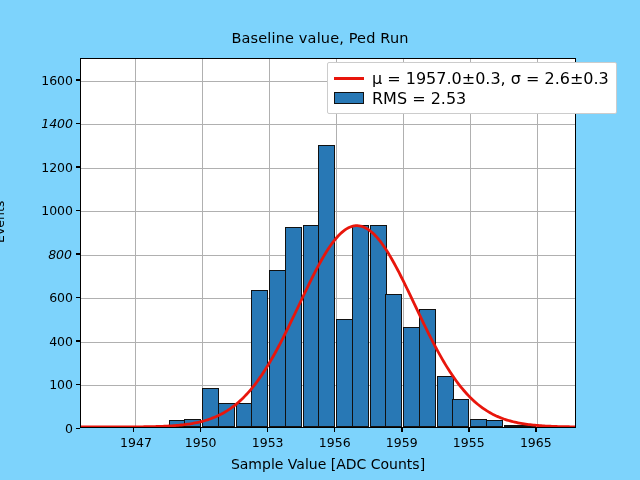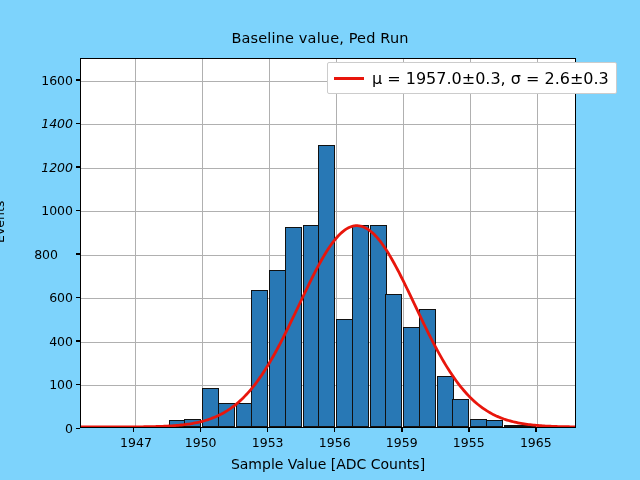--- a/index.html
+++ b/index.html
@@ -176,25 +176,25 @@
 
   <div id="yticks-container">
       <div class="ytick-label" style="top: 428px; left: 27px;">0</div>
       <div class="ytick-mark" style="top: 427.5px; left: 76px;"></div>
       <div class="ytick-label" style="top: 384.471px; left: 27px;">100</div>
       <div class="ytick-mark" style="top: 383.971px; left: 76px;"></div>
       <div class="ytick-label" style="top: 340.941px; left: 27px;">400</div>
       <div class="ytick-mark" style="top: 340.441px; left: 76px;"></div>
       <div class="ytick-label" style="top: 297.412px; left: 27px;">600</div>
       <div class="ytick-mark" style="top: 296.912px; left: 76px;"></div>
-      <div class="ytick-label" style="top: 253.882px; left: 12px;">800</div>
+      <div class="ytick-label" style="top: 253.882px; left: 26px; font-style: italic;">800</div>
       <div class="ytick-mark" style="top: 253.382px; left: 76px;"></div>
       <div class="ytick-label" style="top: 210.353px; left: 27px;">1000</div>
       <div class="ytick-mark" style="top: 209.853px; left: 76px;"></div>
-      <div class="ytick-label" style="top: 166.824px; left: 27px; font-style: italic;">1200</div>
+      <div class="ytick-label" style="top: 166.824px; left: 27px;">1200</div>
       <div class="ytick-mark" style="top: 166.324px; left: 76px;"></div>
       <div class="ytick-label" style="top: 123.294px; left: 27px; font-style: italic;">1400</div>
       <div class="ytick-mark" style="top: 122.794px; left: 76px;"></div>
       <div class="ytick-label" style="top: 79.7647px; left: 27px;">1600</div>
       <div class="ytick-mark" style="top: 79.2647px; left: 76px;"></div>
     </div>
   <div id="xticks-container">
       <div class="xtick-label" style="left: 136px; top: 435px;">1947</div>
       <div class="xtick-mark" style="left: 133.122px; top: 428px;"></div>
       <div class="xtick-label" style="left: 200.649px; top: 435px;">1950</div>
@@ -257,15 +257,19 @@
     <svg id="fit-curve" viewBox="0 0 496 370" preserveAspectRatio="none">
       <path id="fit-path" fill="none" stroke="#e8160c" stroke-width="2.8" stroke-linejoin="round" stroke-linecap="round" d="M0.00,370.00 L1.55,370.00 L3.10,370.00 L4.65,370.00 L6.20,370.00 L7.75,370.00 L9.30,370.00 L10.85,369.99 L12.40,369.99 L13.95,369.99 L15.50,369.99 L17.05,369.99 L18.60,369.99 L20.15,369.99 L21.70,369.99 L23.25,369.99 L24.80,369.98 L26.35,369.98 L27.90,369.98 L29.45,369.98 L31.00,369.97 L32.55,369.97 L34.10,369.97 L35.65,369.96 L37.20,369.96 L38.75,369.96 L40.30,369.95 L41.85,369.94 L43.40,369.94 L44.95,369.93 L46.50,369.92 L48.05,369.91 L49.60,369.91 L51.15,369.89 L52.70,369.88 L54.25,369.87 L55.80,369.86 L57.35,369.84 L58.90,369.82 L60.45,369.81 L62.00,369.79 L63.55,369.76 L65.10,369.74 L66.65,369.71 L68.20,369.68 L69.75,369.65 L71.30,369.62 L72.85,369.58 L74.40,369.54 L75.95,369.49 L77.50,369.45 L79.05,369.39 L80.60,369.33 L82.15,369.27 L83.70,369.20 L85.25,369.13 L86.80,369.05 L88.35,368.96 L89.90,368.87 L91.45,368.77 L93.00,368.66 L94.55,368.54 L96.10,368.42 L97.65,368.28 L99.20,368.13 L100.75,367.98 L102.30,367.81 L103.85,367.62 L105.40,367.43 L106.95,367.22 L108.50,366.99 L110.05,366.75 L111.60,366.49 L113.15,366.22 L114.70,365.92 L116.25,365.61 L117.80,365.28 L119.35,364.92 L120.90,364.54 L122.45,364.13 L124.00,363.71 L125.55,363.25 L127.10,362.77 L128.65,362.25 L130.20,361.71 L131.75,361.13 L133.30,360.52 L134.85,359.88 L136.40,359.20 L137.95,358.49 L139.50,357.73 L141.05,356.94 L142.60,356.10 L144.15,355.22 L145.70,354.29 L147.25,353.32 L148.80,352.30 L150.35,351.24 L151.90,350.12 L153.45,348.95 L155.00,347.73 L156.55,346.45 L158.10,345.12 L159.65,343.73 L161.20,342.29 L162.75,340.79 L164.30,339.22 L165.85,337.60 L167.40,335.91 L168.95,334.16 L170.50,332.35 L172.05,330.48 L173.60,328.54 L175.15,326.54 L176.70,324.47 L178.25,322.34 L179.80,320.15 L181.35,317.89 L182.90,315.56 L184.45,313.18 L186.00,310.73 L187.55,308.22 L189.10,305.65 L190.65,303.02 L192.20,300.34 L193.75,297.59 L195.30,294.80 L196.85,291.95 L198.40,289.05 L199.95,286.10 L201.50,283.11 L203.05,280.07 L204.60,276.99 L206.15,273.88 L207.70,270.74 L209.25,267.56 L210.80,264.36 L212.35,261.13 L213.90,257.89 L215.45,254.63 L217.00,251.36 L218.55,248.09 L220.10,244.81 L221.65,241.54 L223.20,238.28 L224.75,235.03 L226.30,231.79 L227.85,228.58 L229.40,225.40 L230.95,222.26 L232.50,219.15 L234.05,216.09 L235.60,213.07 L237.15,210.11 L238.70,207.21 L240.25,204.38 L241.80,201.62 L243.35,198.93 L244.90,196.32 L246.45,193.80 L248.00,191.37 L249.55,189.04 L251.10,186.80 L252.65,184.67 L254.20,182.65 L255.75,180.74 L257.30,178.95 L258.85,177.28 L260.40,175.73 L261.95,174.31 L263.50,173.02 L265.05,171.86 L266.60,170.83 L268.15,169.95 L269.70,169.20 L271.25,168.59 L272.80,168.13 L274.35,167.81 L275.90,167.63 L277.45,167.59 L279.00,167.70 L280.55,167.96 L282.10,168.35 L283.65,168.89 L285.20,169.57 L286.75,170.39 L288.30,171.35 L289.85,172.45 L291.40,173.68 L292.95,175.03 L294.50,176.52 L296.05,178.14 L297.60,179.87 L299.15,181.73 L300.70,183.69 L302.25,185.77 L303.80,187.96 L305.35,190.25 L306.90,192.63 L308.45,195.11 L310.00,197.67 L311.55,200.32 L313.10,203.05 L314.65,205.85 L316.20,208.72 L317.75,211.65 L319.30,214.64 L320.85,217.68 L322.40,220.77 L323.95,223.90 L325.50,227.06 L327.05,230.26 L328.60,233.48 L330.15,236.72 L331.70,239.98 L333.25,243.25 L334.80,246.52 L336.35,249.80 L337.90,253.07 L339.45,256.33 L341.00,259.59 L342.55,262.82 L344.10,266.03 L345.65,269.22 L347.20,272.38 L348.75,275.51 L350.30,278.61 L351.85,281.66 L353.40,284.68 L354.95,287.65 L356.50,290.57 L358.05,293.44 L359.60,296.27 L361.15,299.03 L362.70,301.75 L364.25,304.40 L365.80,307.00 L367.35,309.54 L368.90,312.02 L370.45,314.43 L372.00,316.79 L373.55,319.08 L375.10,321.30 L376.65,323.46 L378.20,325.56 L379.75,327.59 L381.30,329.56 L382.85,331.47 L384.40,333.31 L385.95,335.08 L387.50,336.80 L389.05,338.45 L390.60,340.05 L392.15,341.58 L393.70,343.05 L395.25,344.47 L396.80,345.82 L398.35,347.13 L399.90,348.37 L401.45,349.57 L403.00,350.71 L404.55,351.80 L406.10,352.84 L407.65,353.84 L409.20,354.78 L410.75,355.68 L412.30,356.54 L413.85,357.36 L415.40,358.13 L416.95,358.87 L418.50,359.56 L420.05,360.22 L421.60,360.85 L423.15,361.44 L424.70,362.00 L426.25,362.52 L427.80,363.02 L429.35,363.49 L430.90,363.93 L432.45,364.35 L434.00,364.74 L435.55,365.11 L437.10,365.45 L438.65,365.78 L440.20,366.08 L441.75,366.36 L443.30,366.63 L444.85,366.88 L446.40,367.11 L447.95,367.33 L449.50,367.53 L451.05,367.72 L452.60,367.90 L454.15,368.06 L455.70,368.21 L457.25,368.35 L458.80,368.48 L460.35,368.61 L461.90,368.72 L463.45,368.82 L465.00,368.92 L466.55,369.01 L468.10,369.09 L469.65,369.17 L471.20,369.24 L472.75,369.31 L474.30,369.37 L475.85,369.42 L477.40,369.47 L478.95,369.52 L480.50,369.56 L482.05,369.60 L483.60,369.64 L485.15,369.67 L486.70,369.70 L488.25,369.73 L489.80,369.75 L491.35,369.78 L492.90,369.80 L494.45,369.82 L496.00,369.83"></path>
     </svg>
   </div>
 
   <div id="legend">
     <div class="legend-row">
       <span class="legend-swatch-line"></span>
       <span class="legend-text">μ = 1957.0±0.3, σ = 2.6±0.3</span>
     </div>
+    <div class="legend-row">
+      <span class="legend-swatch-patch"></span>
+      <span class="legend-text">RMS = 2.53</span>
+    </div>
   </div>
 
 </div>
 
 </body></html>

